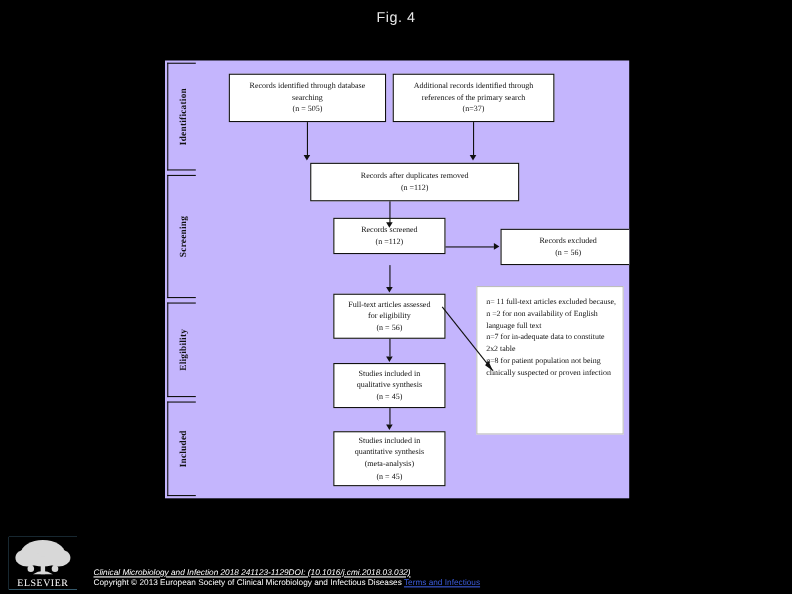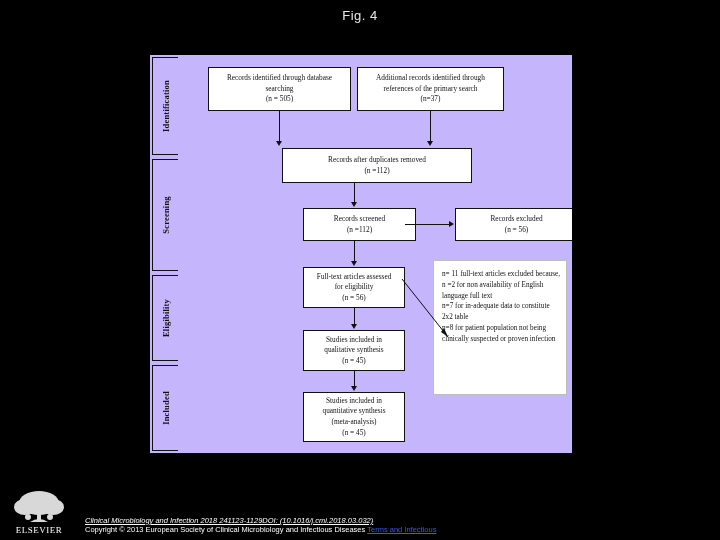--- a/index.html
+++ b/index.html
@@ -46,21 +46,21 @@
     display:flex;flex-direction:column;align-items:center;justify-content:center;
     padding:3px 4px;
   }
   .box .ln{display:block;white-space:nowrap;}
   .box-open{border:1px solid #bdbdbd;text-align:left;align-items:center;justify-content:flex-start;}
   .box-open .ln{white-space:normal;text-align:left;font-size:7.2px;line-height:1.5;}
 
   #b-db     {left:58px; top:12px; width:143px;height:44px;}
   #b-add    {left:207px;top:12px; width:147px;height:44px;}
   #b-dup    {left:108px;top:93px; width:190px;height:35px;margin-left:24px;}
-  #b-screen {left:153px;top:153px;width:113px;height:33px;}
+  #b-screen {left:153px;top:143px;width:102px;height:33px;}
   #b-excl   {left:305px;top:153px;width:123px;height:33px;}
   #b-full   {left:153px;top:212px;width:102px;height:41px;}
   #b-reasons{left:283px;top:205px;width:134px;height:135px;padding:8px 6px 6px 8px;}
   #b-qual   {left:153px;top:275px;width:102px;height:41px;}
   #b-quant  {left:153px;top:337px;width:102px;height:50px;}
 
   
   .vline{position:absolute;width:1px;background:#111;}
   .hline{position:absolute;height:1px;background:#111;}
   .arrow-d{

